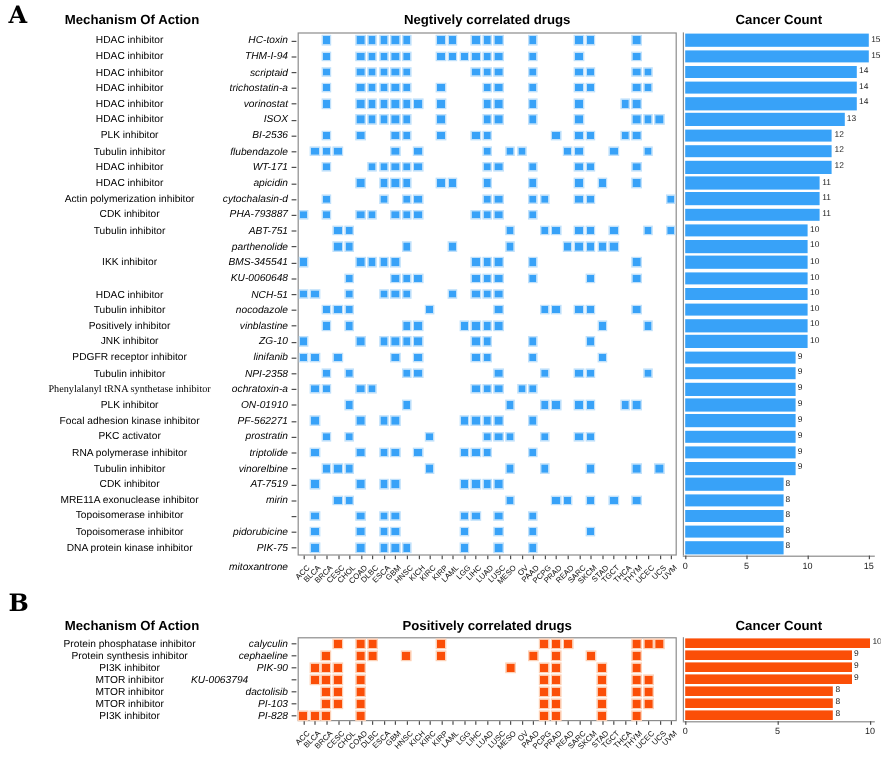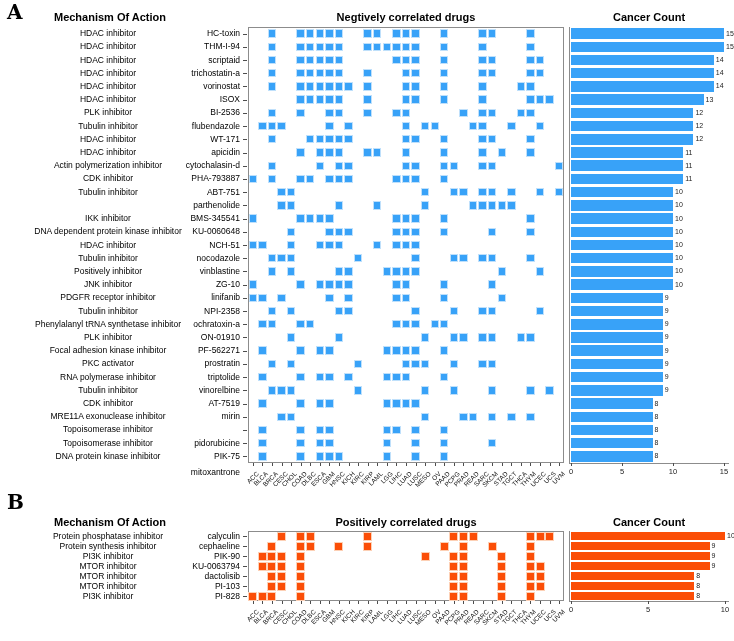--- a/index.html
+++ b/index.html
@@ -5,21 +5,21 @@
   html,body{margin:0;padding:0;background:#fff;}
   #root{
     position:relative;width:734px;height:641px;background:#ffffff;
     font-family:"Liberation Sans","DejaVu Sans",sans-serif;color:#000;overflow:hidden;
   }
   .panel-letter{position:absolute;font-family:"DejaVu Serif","Liberation Serif",serif;
     font-weight:bold;font-size:20px;line-height:20px;}
   .col-header{position:absolute;font-weight:bold;font-size:11px;text-align:center;line-height:12px;}
   .mech-label,.drug-label{position:absolute;font-size:8.5px;line-height:11px;height:11px;white-space:nowrap;}
   .mech-label{text-align:center;}
-  .drug-label{text-align:right;}
+  .drug-label{text-align:right;font-style:italic;}
   .matrix-box{position:absolute;border:1px solid #8c8c8c;background:#fff;box-sizing:border-box;}
   .cell{position:absolute;}
   .tickh{position:absolute;height:1px;background:#4d4d4d;}
   .tickv{position:absolute;width:1px;background:#4d4d4d;}
   .axis-line-h{position:absolute;height:1px;background:#8c8c8c;}
   .axis-line-v{position:absolute;width:1px;background:#8c8c8c;}
   .xlab{position:absolute;font-size:6.5px;line-height:7px;white-space:nowrap;
     transform:rotate(-45deg);transform-origin:100% 0;color:#111;}
   .bar{position:absolute;}
   .bar-value{position:absolute;font-size:7px;line-height:8px;color:#222;}
@@ -293,21 +293,20 @@
     <div class="cell" style="left: 307.042px; top: 215.376px; width: 6.4px; height: 6.4px; background: rgb(56, 162, 248); outline: rgb(191, 224, 251) solid 1px;"></div>
     <div class="cell" style="left: 316.618px; top: 215.376px; width: 6.4px; height: 6.4px; background: rgb(56, 162, 248); outline: rgb(191, 224, 251) solid 1px;"></div>
     <div class="cell" style="left: 326.194px; top: 215.376px; width: 6.4px; height: 6.4px; background: rgb(56, 162, 248); outline: rgb(191, 224, 251) solid 1px;"></div>
     <div class="cell" style="left: 393.224px; top: 215.376px; width: 6.4px; height: 6.4px; background: rgb(56, 162, 248); outline: rgb(191, 224, 251) solid 1px;"></div>
     <div class="cell" style="left: 402.8px; top: 215.376px; width: 6.4px; height: 6.4px; background: rgb(56, 162, 248); outline: rgb(191, 224, 251) solid 1px;"></div>
     <div class="cell" style="left: 412.376px; top: 215.376px; width: 6.4px; height: 6.4px; background: rgb(56, 162, 248); outline: rgb(191, 224, 251) solid 1px;"></div>
     <div class="cell" style="left: 441.103px; top: 215.376px; width: 6.4px; height: 6.4px; background: rgb(56, 162, 248); outline: rgb(191, 224, 251) solid 1px;"></div>
     <div class="cell" style="left: 527.285px; top: 215.376px; width: 6.4px; height: 6.4px; background: rgb(56, 162, 248); outline: rgb(191, 224, 251) solid 1px;"></div>
     <div class="bar" style="left: 571px; top: 213.326px; width: 102px; height: 10.5px; background: rgb(56, 162, 248);"></div>
     <div class="bar-value" style="left: 675px; top: 214.576px;">10</div>
-    <div class="mech-label" style="left: 4px; width: 208px; top: 226.288px;">DNA dependent protein kinase inhibitor</div>
     <div class="drug-label" style="left: 126px; width: 114px; top: 226.288px;">KU-0060648</div>
     <div class="tickh" style="left: 243px; width: 4px; top: 231.788px;"></div>
     <div class="cell" style="left: 287.891px; top: 228.588px; width: 6.4px; height: 6.4px; background: rgb(56, 162, 248); outline: rgb(191, 224, 251) solid 1px;"></div>
     <div class="cell" style="left: 326.194px; top: 228.588px; width: 6.4px; height: 6.4px; background: rgb(56, 162, 248); outline: rgb(191, 224, 251) solid 1px;"></div>
     <div class="cell" style="left: 335.77px; top: 228.588px; width: 6.4px; height: 6.4px; background: rgb(56, 162, 248); outline: rgb(191, 224, 251) solid 1px;"></div>
     <div class="cell" style="left: 345.345px; top: 228.588px; width: 6.4px; height: 6.4px; background: rgb(56, 162, 248); outline: rgb(191, 224, 251) solid 1px;"></div>
     <div class="cell" style="left: 393.224px; top: 228.588px; width: 6.4px; height: 6.4px; background: rgb(56, 162, 248); outline: rgb(191, 224, 251) solid 1px;"></div>
     <div class="cell" style="left: 402.8px; top: 228.588px; width: 6.4px; height: 6.4px; background: rgb(56, 162, 248); outline: rgb(191, 224, 251) solid 1px;"></div>
     <div class="cell" style="left: 412.376px; top: 228.588px; width: 6.4px; height: 6.4px; background: rgb(56, 162, 248); outline: rgb(191, 224, 251) solid 1px;"></div>
     <div class="cell" style="left: 441.103px; top: 228.588px; width: 6.4px; height: 6.4px; background: rgb(56, 162, 248); outline: rgb(191, 224, 251) solid 1px;"></div>
@@ -396,21 +395,21 @@
     <div class="cell" style="left: 287.891px; top: 307.861px; width: 6.4px; height: 6.4px; background: rgb(56, 162, 248); outline: rgb(191, 224, 251) solid 1px;"></div>
     <div class="cell" style="left: 335.77px; top: 307.861px; width: 6.4px; height: 6.4px; background: rgb(56, 162, 248); outline: rgb(191, 224, 251) solid 1px;"></div>
     <div class="cell" style="left: 345.345px; top: 307.861px; width: 6.4px; height: 6.4px; background: rgb(56, 162, 248); outline: rgb(191, 224, 251) solid 1px;"></div>
     <div class="cell" style="left: 412.376px; top: 307.861px; width: 6.4px; height: 6.4px; background: rgb(56, 162, 248); outline: rgb(191, 224, 251) solid 1px;"></div>
     <div class="cell" style="left: 450.679px; top: 307.861px; width: 6.4px; height: 6.4px; background: rgb(56, 162, 248); outline: rgb(191, 224, 251) solid 1px;"></div>
     <div class="cell" style="left: 479.406px; top: 307.861px; width: 6.4px; height: 6.4px; background: rgb(56, 162, 248); outline: rgb(191, 224, 251) solid 1px;"></div>
     <div class="cell" style="left: 488.982px; top: 307.861px; width: 6.4px; height: 6.4px; background: rgb(56, 162, 248); outline: rgb(191, 224, 251) solid 1px;"></div>
     <div class="cell" style="left: 536.861px; top: 307.861px; width: 6.4px; height: 6.4px; background: rgb(56, 162, 248); outline: rgb(191, 224, 251) solid 1px;"></div>
     <div class="bar" style="left: 571px; top: 305.811px; width: 91.8px; height: 10.5px; background: rgb(56, 162, 248);"></div>
     <div class="bar-value" style="left: 664.8px; top: 307.061px;">9</div>
-    <div class="mech-label" style="left: 4px; width: 208px; top: 318.773px;">Phenylalanyl tRNA synthetase inhibitor</div>
+    <div class="mech-label" style="left: 4px; width: 208px; top: 318.773px; font-family: Liberation Serif, serif;">Phenylalanyl tRNA synthetase inhibitor</div>
     <div class="drug-label" style="left: 126px; width: 114px; top: 318.773px;">ochratoxin-a</div>
     <div class="tickh" style="left: 243px; width: 4px; top: 324.273px;"></div>
     <div class="cell" style="left: 259.164px; top: 321.073px; width: 6.4px; height: 6.4px; background: rgb(56, 162, 248); outline: rgb(191, 224, 251) solid 1px;"></div>
     <div class="cell" style="left: 268.739px; top: 321.073px; width: 6.4px; height: 6.4px; background: rgb(56, 162, 248); outline: rgb(191, 224, 251) solid 1px;"></div>
     <div class="cell" style="left: 297.467px; top: 321.073px; width: 6.4px; height: 6.4px; background: rgb(56, 162, 248); outline: rgb(191, 224, 251) solid 1px;"></div>
     <div class="cell" style="left: 307.042px; top: 321.073px; width: 6.4px; height: 6.4px; background: rgb(56, 162, 248); outline: rgb(191, 224, 251) solid 1px;"></div>
     <div class="cell" style="left: 393.224px; top: 321.073px; width: 6.4px; height: 6.4px; background: rgb(56, 162, 248); outline: rgb(191, 224, 251) solid 1px;"></div>
     <div class="cell" style="left: 402.8px; top: 321.073px; width: 6.4px; height: 6.4px; background: rgb(56, 162, 248); outline: rgb(191, 224, 251) solid 1px;"></div>
     <div class="cell" style="left: 412.376px; top: 321.073px; width: 6.4px; height: 6.4px; background: rgb(56, 162, 248); outline: rgb(191, 224, 251) solid 1px;"></div>
     <div class="cell" style="left: 431.527px; top: 321.073px; width: 6.4px; height: 6.4px; background: rgb(56, 162, 248); outline: rgb(191, 224, 251) solid 1px;"></div>
@@ -665,21 +664,21 @@
     <div class="cell" style="left: 278.015px; top: 552.5px; width: 7px; height: 7px; background: rgb(251, 78, 7); outline: rgb(253, 208, 181) solid 1px;"></div>
     <div class="cell" style="left: 297.167px; top: 552.5px; width: 7px; height: 7px; background: rgb(251, 78, 7); outline: rgb(253, 208, 181) solid 1px;"></div>
     <div class="cell" style="left: 421.652px; top: 552.5px; width: 7px; height: 7px; background: rgb(251, 78, 7); outline: rgb(253, 208, 181) solid 1px;"></div>
     <div class="cell" style="left: 450.379px; top: 552.5px; width: 7px; height: 7px; background: rgb(251, 78, 7); outline: rgb(253, 208, 181) solid 1px;"></div>
     <div class="cell" style="left: 459.955px; top: 552.5px; width: 7px; height: 7px; background: rgb(251, 78, 7); outline: rgb(253, 208, 181) solid 1px;"></div>
     <div class="cell" style="left: 498.258px; top: 552.5px; width: 7px; height: 7px; background: rgb(251, 78, 7); outline: rgb(253, 208, 181) solid 1px;"></div>
     <div class="cell" style="left: 526.985px; top: 552.5px; width: 7px; height: 7px; background: rgb(251, 78, 7); outline: rgb(253, 208, 181) solid 1px;"></div>
     <div class="bar" style="left: 571px; top: 552px; width: 138.6px; height: 8px; background: rgb(251, 78, 7);"></div>
     <div class="bar-value" style="left: 711.6px; top: 552px;">9</div>
     <div class="mech-label" style="left: 4px; width: 208px; top: 560.5px;">MTOR inhibitor</div>
-    <div class="drug-label" style="left: 126px; width: 114px; top: 560.5px;">KU-0063794</div>
+    <div class="drug-label" style="left: 126px; width: 114px; top: 560.5px; text-align: center;">KU-0063794</div>
     <div class="tickh" style="left: 243px; width: 4px; top: 566px;"></div>
     <div class="cell" style="left: 258.864px; top: 562.5px; width: 7px; height: 7px; background: rgb(251, 78, 7); outline: rgb(253, 208, 181) solid 1px;"></div>
     <div class="cell" style="left: 268.439px; top: 562.5px; width: 7px; height: 7px; background: rgb(251, 78, 7); outline: rgb(253, 208, 181) solid 1px;"></div>
     <div class="cell" style="left: 278.015px; top: 562.5px; width: 7px; height: 7px; background: rgb(251, 78, 7); outline: rgb(253, 208, 181) solid 1px;"></div>
     <div class="cell" style="left: 297.167px; top: 562.5px; width: 7px; height: 7px; background: rgb(251, 78, 7); outline: rgb(253, 208, 181) solid 1px;"></div>
     <div class="cell" style="left: 450.379px; top: 562.5px; width: 7px; height: 7px; background: rgb(251, 78, 7); outline: rgb(253, 208, 181) solid 1px;"></div>
     <div class="cell" style="left: 459.955px; top: 562.5px; width: 7px; height: 7px; background: rgb(251, 78, 7); outline: rgb(253, 208, 181) solid 1px;"></div>
     <div class="cell" style="left: 498.258px; top: 562.5px; width: 7px; height: 7px; background: rgb(251, 78, 7); outline: rgb(253, 208, 181) solid 1px;"></div>
     <div class="cell" style="left: 526.985px; top: 562.5px; width: 7px; height: 7px; background: rgb(251, 78, 7); outline: rgb(253, 208, 181) solid 1px;"></div>
     <div class="cell" style="left: 536.561px; top: 562.5px; width: 7px; height: 7px; background: rgb(251, 78, 7); outline: rgb(253, 208, 181) solid 1px;"></div>

